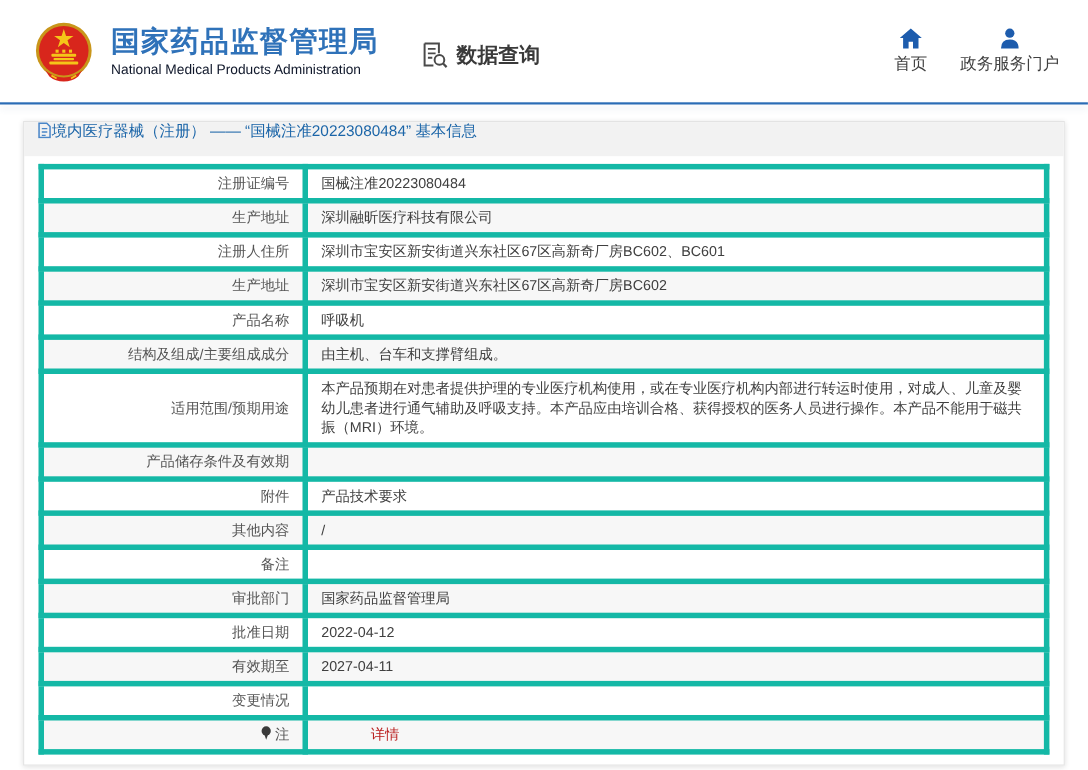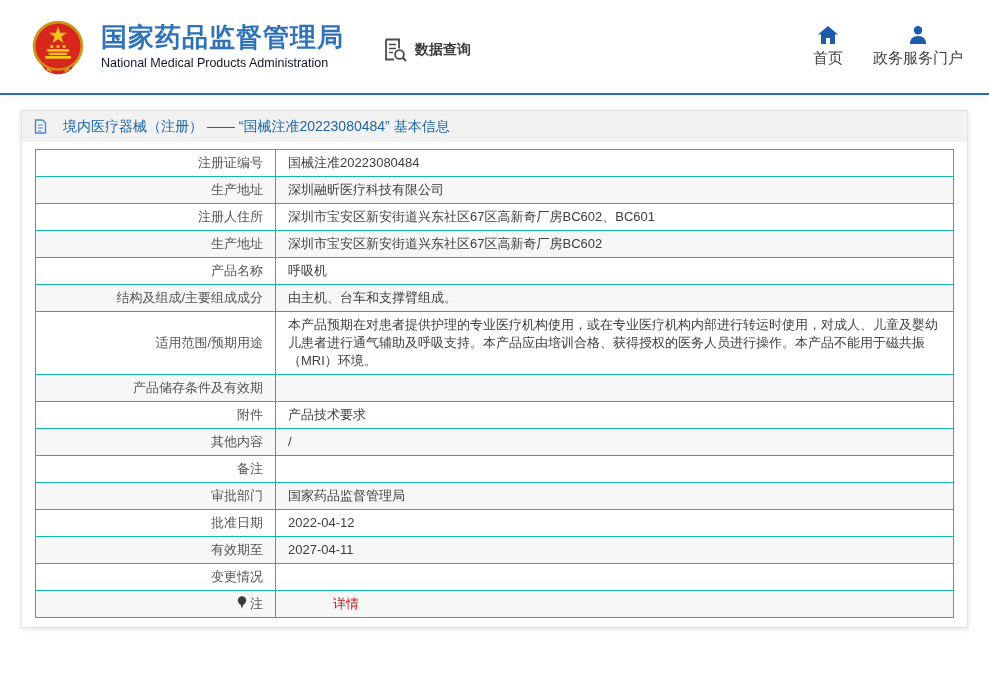--- a/index.html
+++ b/index.html
@@ -27,25 +27,25 @@
     letter-spacing: 1px;
     line-height: 1.15;
   }
   .brand-text .en {
     font-size: 12.5px;
     color: #0f172a;
     margin-top: 3px;
   }
   .section-label {
     display: flex;
-    align-items: center;
+    align-items: flex-start;
     gap: 7px;
     margin-left: 38px;
     margin-top: 6px;
-    font-size: 14px;
+    font-size: 19px;
     font-weight: 600;
     color: #3a3a3a;
   }
   .header-nav {
     margin-left: auto;
     display: flex;
     gap: 30px;
   }
   .nav-item {
     display: flex;
@@ -67,39 +67,39 @@
     margin: 15px 21px 0 21px;
     background: #ffffff;
     border: 1px solid #e3e3e3;
     box-shadow: 0 1px 5px rgba(0,0,0,0.13);
     padding-bottom: 9px;
   }
   .panel-title-bar {
     height: 31px;
     background: #f2f2f2;
     display: flex;
-    align-items: center;
-    gap: 16px;
+    align-items: flex-start;
+    gap: 0;
     padding: 0 12px;
     margin-bottom: 7px;
     font-size: 14px;
     font-weight: 500;
     color: #1b65a8;
   }
 
   
   .info-table {
     width: calc(100% - 26px);
     margin: 0 13px;
     border-collapse: collapse;
     font-size: 13px;
     table-layout: fixed;
   }
   .info-table td {
-    border: 1px solid #14b8a6;
+    border: 5px solid #14b8a6;
     padding: 4px 12px;
     line-height: 18px;
     vertical-align: middle;
   }
   .info-table tr:nth-child(even) { background: #f7f7f7; }
   .cell-label {
     width: 240px;
     text-align: right;
     color: #555555;
     white-space: nowrap;

